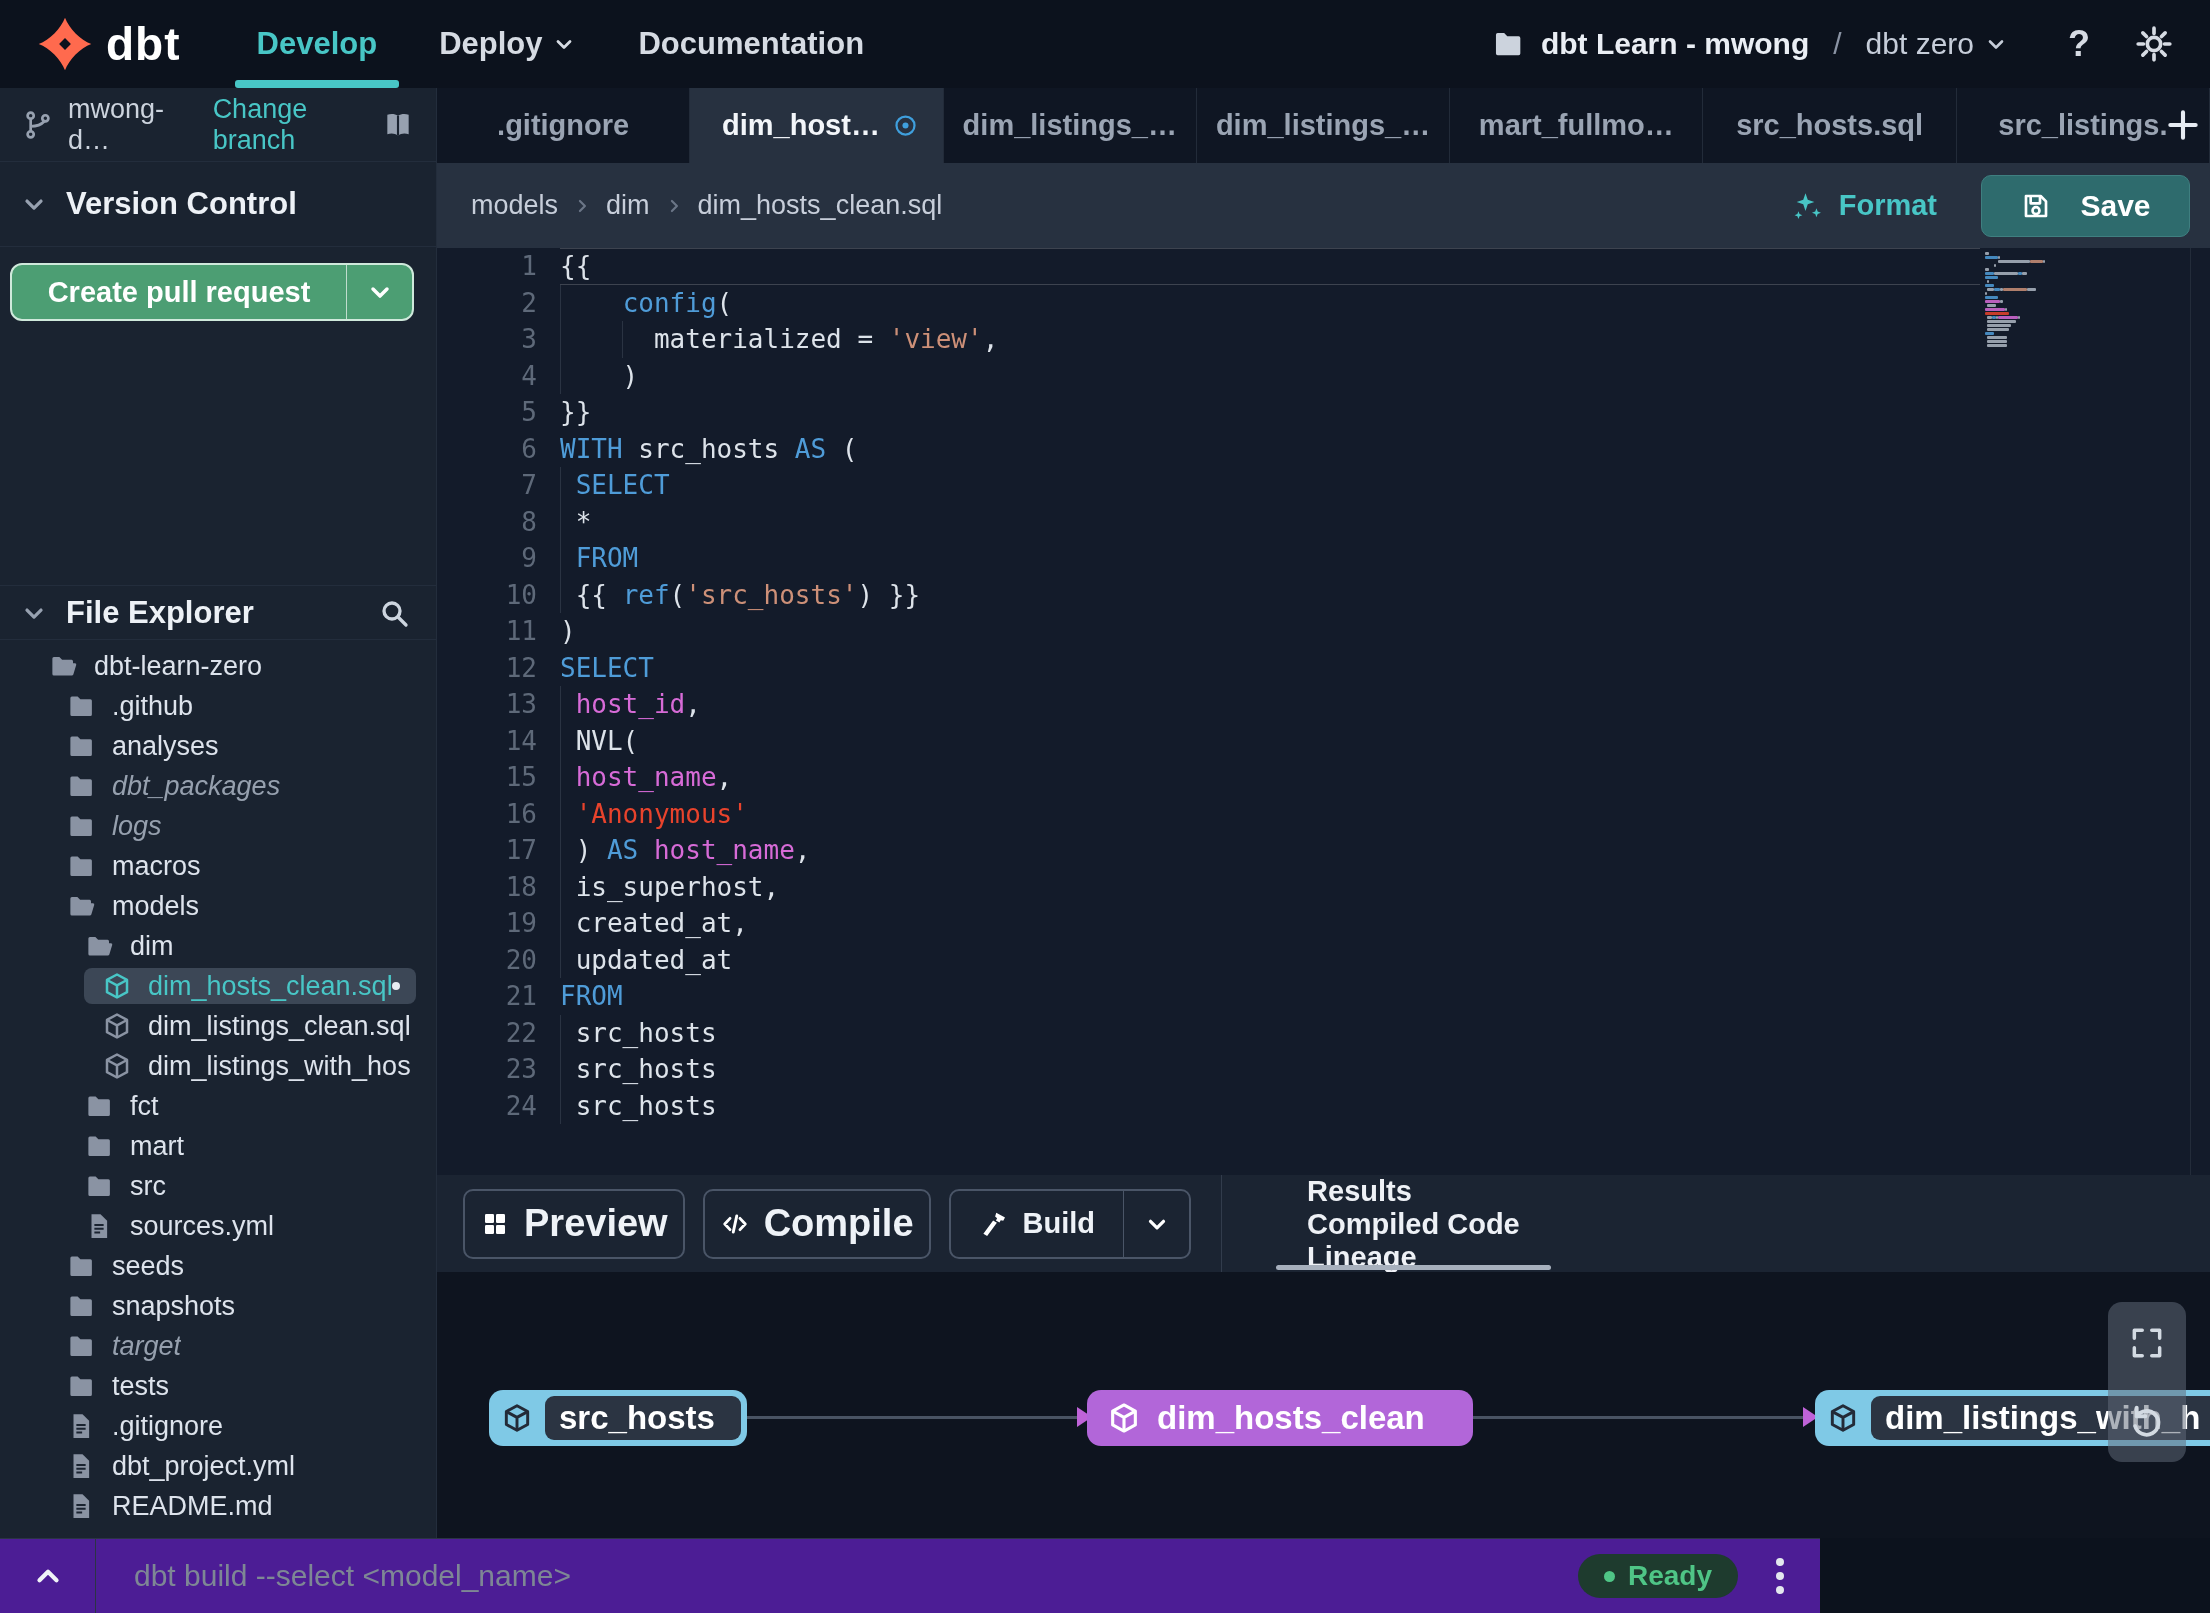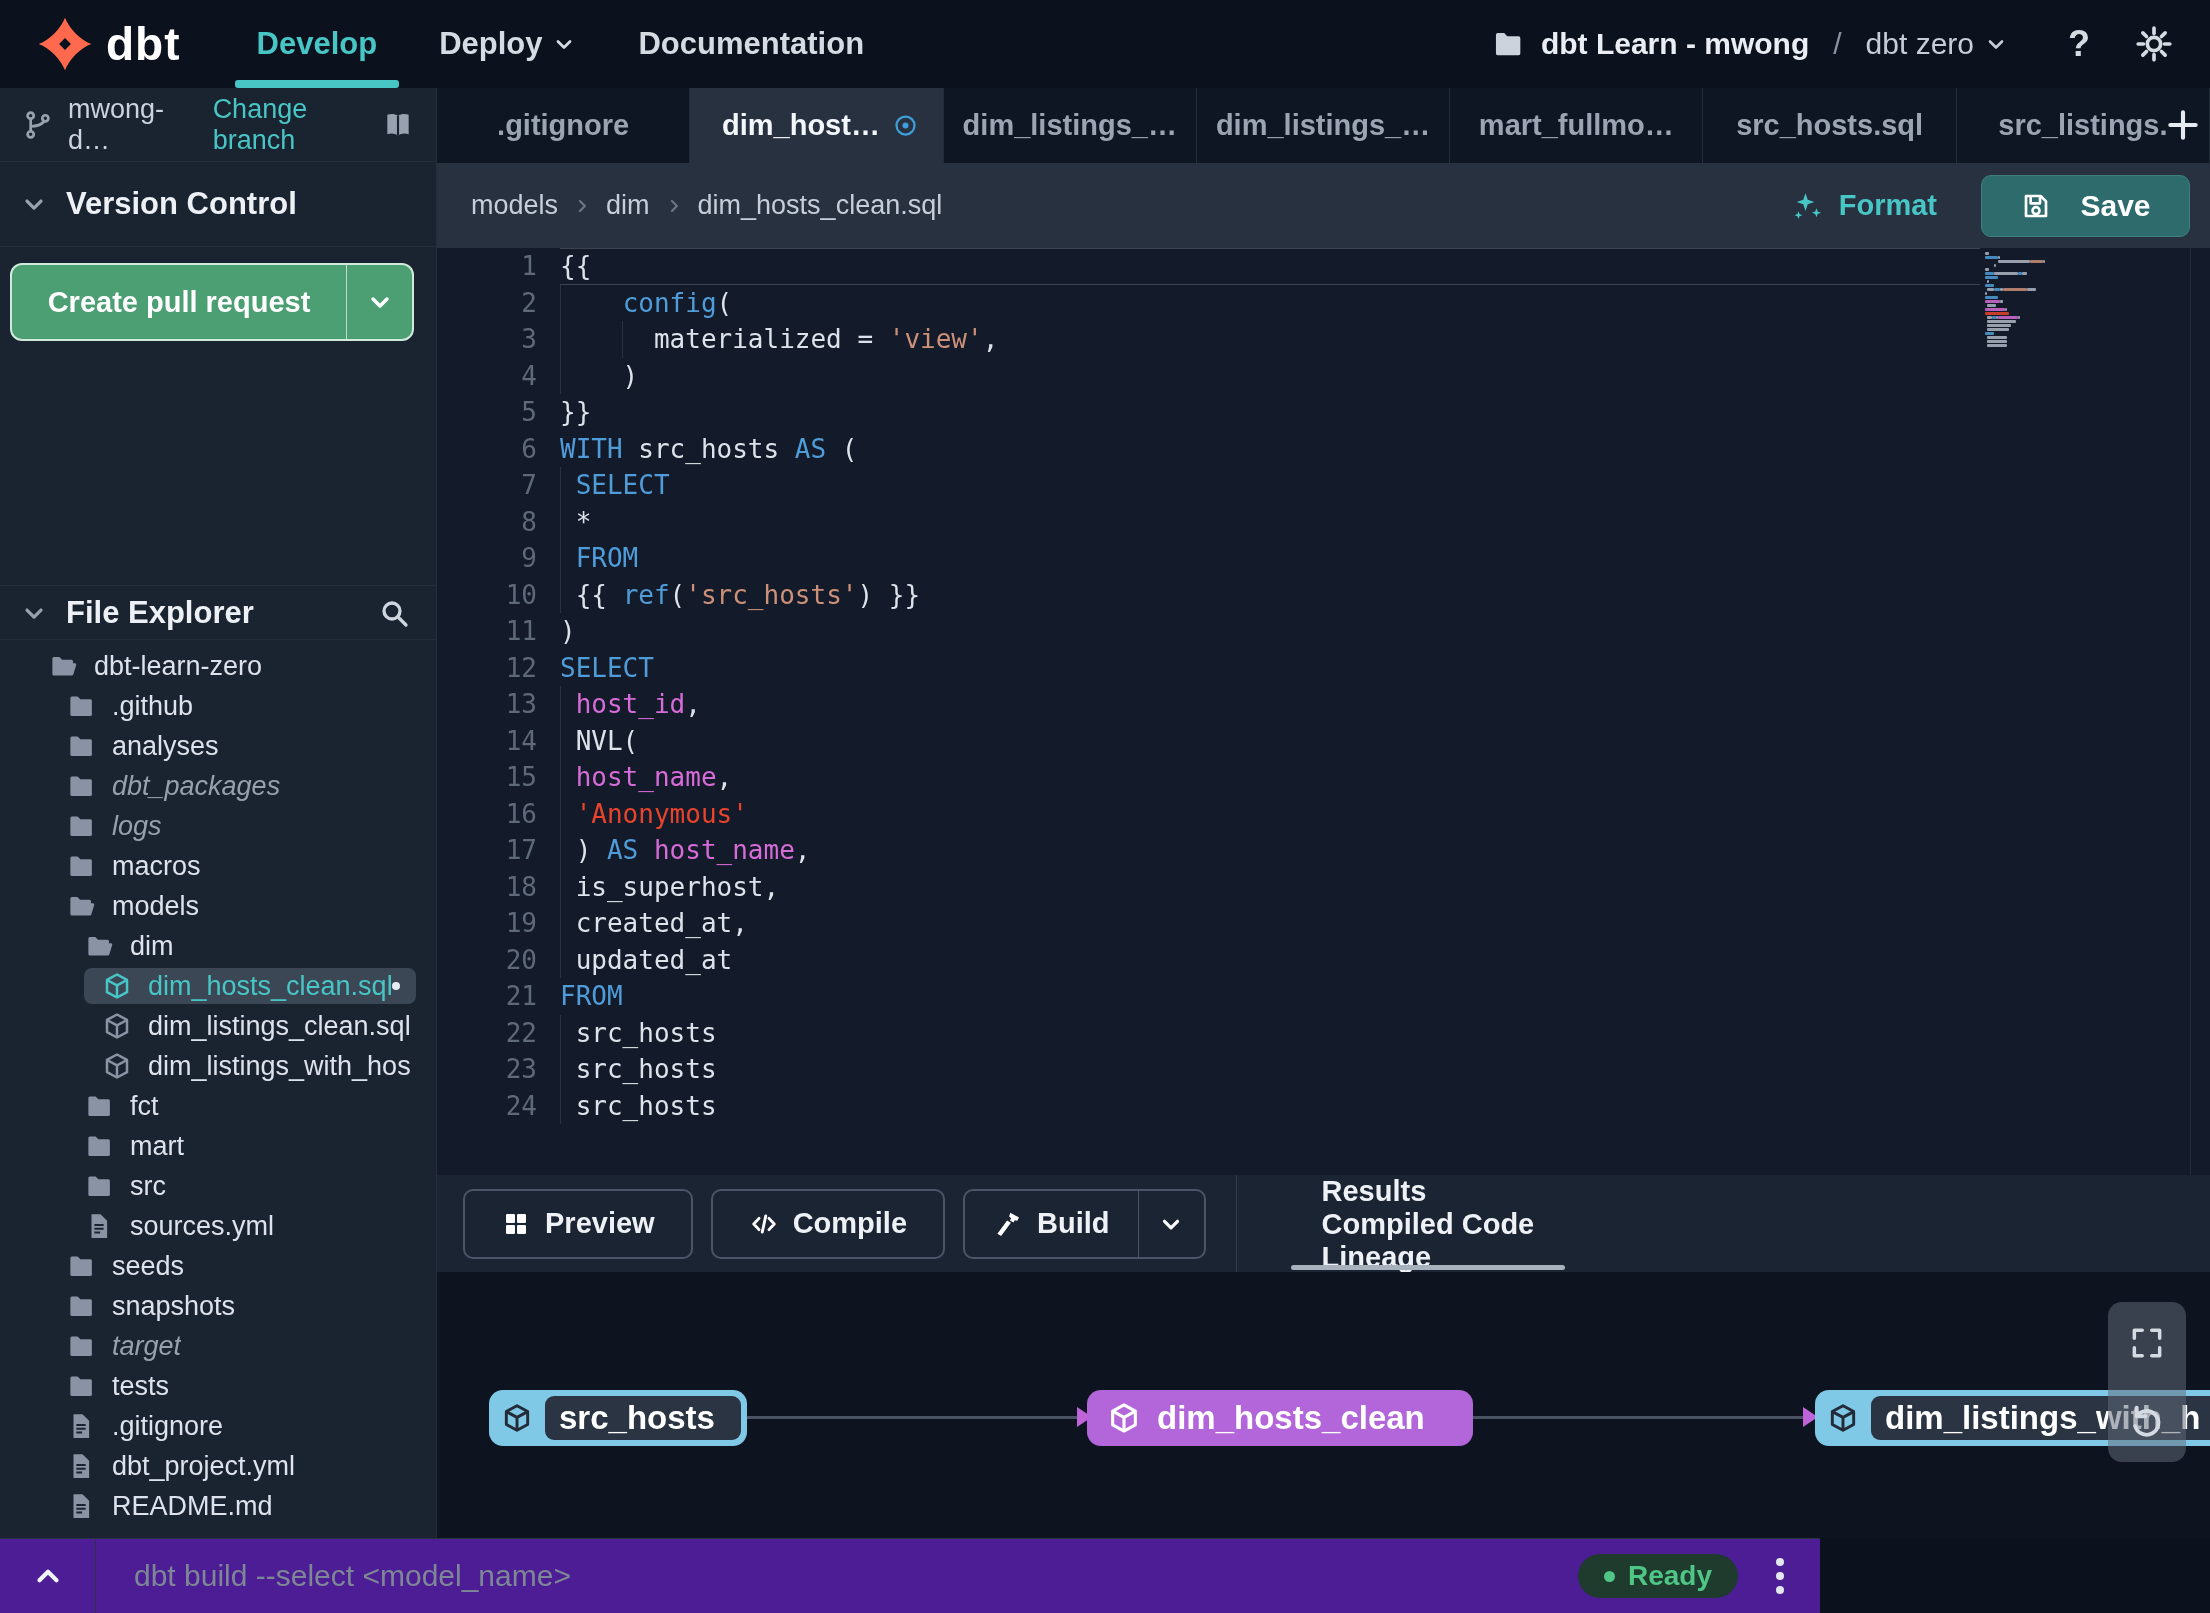--- a/index.html
+++ b/index.html
@@ -32,21 +32,21 @@
   .branch-row { position:absolute; left:0; top:0; width:100%; height:74px; border-bottom:1px solid #232d3c; display:flex; align-items:center; padding:0 22px; }
   .branch-row .icon { width:32px; height:32px; color:#97a1b0; }
   .branch-name { font-size:27px; color:#ccd3dd; margin-left:14px; }
   .branch-link { font-size:27px; color:var(--accent,#48c6c6); margin-left:18px; cursor:pointer; }
   .book-ic { width:36px; height:30px; color:#5d6878; margin-left:auto; }
   .sec-head { position:absolute; left:0; width:100%; display:flex; align-items:center; padding-left:20px; gap:18px; font-size:31px; font-weight:bold; color:#edf1f6; }
   .sec-head .chev { width:28px; height:28px; color:#97a1b0; }
   .sec-head.vc { top:74px; height:85px; border-bottom:1px solid #232d3c; }
   .sec-head.fe { top:497px; height:55px; border-top:1px solid #232d3c; border-bottom:1px solid #232d3c; }
   .sec-head .search-ic { width:32px; height:32px; color:#cdd5df; margin-left:auto; margin-right:26px; cursor:pointer; }
-  .pr-btn { position:absolute; left:10px; top:175px; width:404px; height:78px; background:var(--green,#4c9e73); border:2px solid #cfe9db; border-radius:12px; display:flex; align-items:stretch; cursor:pointer; overflow:hidden; }
+  .pr-btn { position:absolute; left:10px; top:175px; width:404px; height:58px; background:var(--green,#4c9e73); border:2px solid #cfe9db; border-radius:12px; display:flex; align-items:stretch; cursor:pointer; overflow:hidden; }
   .pr-main { flex:1; display:flex; align-items:center; justify-content:center; font-size:29px; font-weight:bold; color:#ffffff; }
   .pr-caret { width:66px; border-left:1px solid rgba(255,255,255,.65); display:flex; align-items:center; justify-content:center; color:#fff; }
   .pr-caret .icon { width:28px; height:28px; }
   .tree { position:absolute; left:0; top:558px; width:100%; }
   .trow { position:relative; height:40px; display:flex; align-items:center; gap:16px; font-size:27px; color:#dde3ec; cursor:pointer; white-space:nowrap; }
   .trow .icon { width:30px; height:30px; color:#8a93a3; z-index:1; }
   .trow .tlabel { z-index:1; max-width:262px; overflow:hidden; }
   .trow.ital { font-style:italic; color:#96a0ae; }
   .trow.sel::before { content:""; position:absolute; left:84px; right:20px; top:2px; bottom:2px; background:#3c4756; border-radius:8px; }
   .trow.sel, .trow.sel .icon { color:var(--accent,#48c6c6); }
@@ -77,21 +77,21 @@
   .tp { color:#dde3ea; } .tk { color:var(--kw,#4f9cd8); } .ts { color:var(--str,#cd9078); } .tr { color:var(--strr,#e8432c); } .tm { color:var(--ident,#d76bd7); }
   .curline { position:absolute; left:123px; width:1420px; top:0; height:37px; border-top:1px solid #3d434f; border-bottom:1px solid #3d434f; }
   .iguide { position:absolute; width:1px; background:#2a3342; }
   .minimap { position:absolute; left:1548px; top:4px; width:60px; }
   .mrow { height:4px; display:flex; }
   .mrow i { height:3px; border-radius:1px; opacity:.85; }
   .scroll-div { position:absolute; left:1753px; top:0; bottom:0; border-left:1px solid #232c3a; }
 
   
   .actionbar { position:absolute; left:0; top:1087px; width:100%; height:97px; background:#1b2432; display:flex; align-items:center; }
-  .abtn { height:70px; border:2px solid #4a5567; border-radius:10px; background:transparent; display:flex; align-items:center; gap:14px; padding:0 36px; font-size:29px; font-weight:600; color:#eef2f7; cursor:pointer; }
+  .abtn { height:70px; border:2px solid #4a5567; border-radius:10px; background:transparent; display:flex; align-items:center; gap:14px; padding:0 15px; font-size:38px; font-weight:600; color:#eef2f7; cursor:pointer; }
   .abtn .icon { width:30px; height:30px; color:#ffffff; }
   .abtn.preview { margin-left:26px; }
   .abtn.compile { margin-left:18px; }
   .build-group { margin-left:18px; height:70px; border:2px solid #4a5567; border-radius:10px; display:flex; align-items:stretch; overflow:hidden; }
   .build-main { display:flex; align-items:center; gap:14px; padding:0 28px; font-size:29px; font-weight:600; color:#eef2f7; cursor:pointer; }
   .build-main .icon { width:30px; height:30px; color:#fff; }
   .build-caret { width:66px; border-left:1px solid #4a5567; display:flex; align-items:center; justify-content:center; color:#fff; cursor:pointer; }
   .build-caret .icon { width:26px; height:26px; }
   .ab-divider { width:1px; align-self:stretch; background:#323c4c; margin-left:30px; }
   .ptabs { display:flex; margin-left:40px; height:97px;flex-direction:column; }

